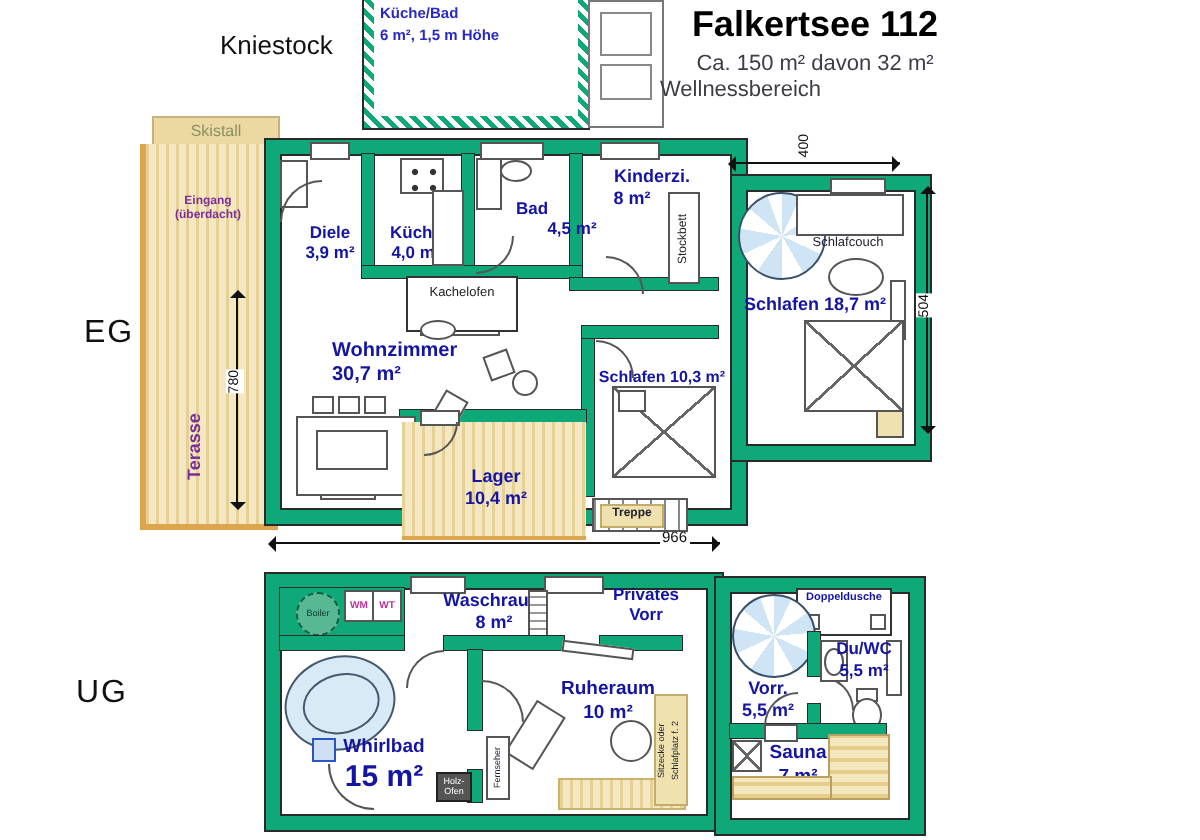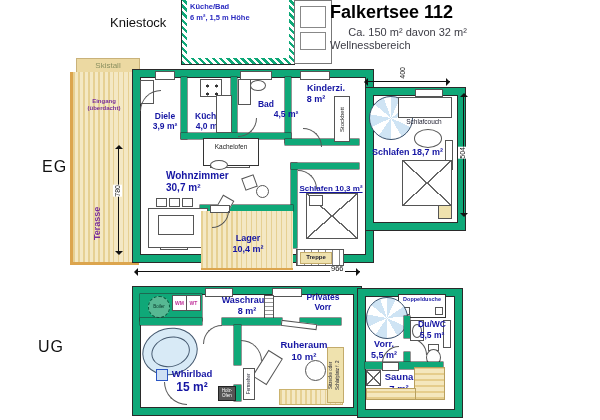--- a/index.html
+++ b/index.html
@@ -50,21 +50,21 @@
         <div>6 m², 1,5 m Höhe</div>
       </div>
     </div>
   </div>
   <div class="furn" style="left:294px;top:0;width:36px;height:62px;border-color:#777;"></div>
   <div class="furn" style="left:300px;top:6px;width:24px;height:20px;border-color:#888;"></div>
   <div class="furn" style="left:300px;top:32px;width:24px;height:16px;border-color:#888;"></div>
 
   <div class="blab" style="left:110px;top:15px;font-size:13px;color:#111;">Kniestock</div>
 
-  <div class="blab" style="left:330px;top:2px;width:155px;text-align:left;font-size:18px;font-weight:bold;color:#000;">Falkertsee 112</div>
+  <div class="blab" style="left:330px;top:2px;width:155px;text-align:center;font-size:18px;font-weight:bold;color:#000;">Falkertsee 112</div>
   <div class="blab" style="left:330px;top:26px;width:155px;text-align:center;font-size:11px;color:#3d3d46;">Ca. 150 m² davon 32 m²</div>
   <div class="blab" style="left:330px;top:39px;width:155px;text-align:left;font-size:11px;color:#3d3d46;">Wellnessbereich</div>
 
   <div class="abs" style="left:76px;top:58px;width:62px;height:15px;background:#ecd9a2;border:1px solid #c9b27a;">
     <div class="blab" style="left:0;top:2px;width:62px;text-align:center;font-size:8px;color:#8b9060;">Skistall</div>
   </div>
 
   <div class="tanfill" style="left:70px;top:72px;width:66px;height:190px;border-left:3px solid var(--orange);border-bottom:3px solid var(--orange);"></div>
   <div class="blab" style="left:78px;top:98px;width:52px;text-align:center;font-size:6px;font-weight:bold;color:#7a2f9a;">Eingang</div>
   <div class="blab" style="left:76px;top:105px;width:56px;text-align:center;font-size:6px;font-weight:bold;color:#7a2f9a;">(überdacht)</div>
@@ -102,21 +102,21 @@
   <div class="lbl" style="left:144px;top:112px;width:42px;font-size:8.5px;">Diele</div>
   <div class="lbl" style="left:144px;top:122px;width:42px;font-size:8.5px;">3,9 m²</div>
   <div class="lbl" style="left:188px;top:112px;width:40px;font-size:8.5px;">Küche</div>
   <div class="lbl" style="left:188px;top:122px;width:40px;font-size:8.5px;">4,0 m²</div>
   <div class="lbl" style="left:246px;top:100px;width:40px;font-size:8.5px;">Bad</div>
   <div class="lbl" style="left:246px;top:110px;width:40px;font-size:8.5px;margin-left:20px;">4,5 m²</div>
   <div class="lbl" style="left:300px;top:84px;width:52px;font-size:9px;">Kinderzi.</div>
   <div class="lbl" style="left:298px;top:95px;width:36px;font-size:9px;">8 m²</div>
   <div class="lbl" style="left:166px;top:170px;width:84px;font-size:10px;text-align:left;">Wohnzimmer</div>
   <div class="lbl" style="left:166px;top:182px;width:84px;font-size:10px;text-align:left;">30,7 m²</div>
-  <div class="lbl" style="left:294px;top:185px;width:74px;font-size:8px;z-index:6;text-decoration:underline;">Schlafen 10,3 m²</div>
+  <div class="lbl" style="left:294px;top:185px;width:74px;font-size:8px;z-index:6;">Schlafen 10,3 m²</div>
   <div class="lbl" style="left:372px;top:148px;width:82px;font-size:9px;text-align:left;">Schlafen 18,7 m²</div>
 
   <div class="furn dots4" style="left:200px;top:79px;width:20px;height:16px;"></div>
   <div class="furn" style="left:216px;top:95px;width:14px;height:36px;"></div>
   <div class="oval" style="left:250px;top:80px;width:14px;height:9px;"></div>
   <div class="furn" style="left:238px;top:79px;width:11px;height:24px;"></div>
   <div class="furn" style="left:140px;top:80px;width:12px;height:22px;"></div>
   <div class="furn vtext" style="left:334px;top:96px;width:14px;height:44px;font-size:6px;color:#222;line-height:14px;">Stockbett</div>
   <div class="arc" style="left:140px;top:90px;width:20px;height:20px;"></div>
   <div class="arc" style="left:238px;top:118px;width:18px;height:18px;transform:rotate(180deg);"></div>
@@ -201,21 +201,21 @@
   <div class="wall" style="left:234px;top:325px;width:7px;height:40px;"></div>
   <div class="wall" style="left:234px;top:385px;width:7px;height:16px;"></div>
   <div class="arc" style="left:241px;top:340px;width:20px;height:20px;transform:rotate(90deg);"></div>
   <div class="arc" style="left:203px;top:325px;width:18px;height:18px;"></div>
 
   <div class="abs" style="left:142px;top:328px;width:54px;height:45px;border:1px solid #44586e;border-radius:50%;background:#d8eaf6;transform:rotate(-15deg);">
     <div class="abs" style="left:8px;top:8px;width:37px;height:28px;border:1px solid #44586e;border-radius:50%;"></div>
   </div>
   <div class="abs" style="left:156px;top:369px;width:10px;height:10px;border:1.5px solid #2a55c4;background:#cfe0f4;"></div>
   <div class="lbl" style="left:162px;top:369px;width:60px;font-size:9.5px;">Whirlbad</div>
-  <div class="lbl" style="left:170px;top:381px;width:44px;font-size:12px;">15 m²</div>
+  <div class="lbl" style="left:170px;top:381px;width:44px;font-size:15px;">15 m²</div>
   <div class="arc" style="left:164px;top:382px;width:22px;height:22px;transform:rotate(270deg);"></div>
 
   <div class="lbl" style="left:272px;top:340px;width:64px;font-size:9.5px;">Ruheraum</div>
   <div class="lbl" style="left:282px;top:352px;width:44px;font-size:9.5px;">10 m²</div>
   <div class="furn" style="left:259px;top:352px;width:15px;height:29px;transform:rotate(32deg);"></div>
   <div class="oval" style="left:305px;top:360px;width:19px;height:19px;"></div>
   <div class="furn" style="left:281px;top:322px;width:34px;height:4px;transform:rotate(7deg);"></div>
   <div class="tanfill" style="left:279px;top:389px;width:62px;height:14px;border:1px solid #cbb36e;"></div>
   <div class="abs" style="left:327px;top:347px;width:15px;height:54px;background:#efe2ae;border:1px solid #c3ab6b;display:flex;">
     <div class="vtext" style="font-size:4.5px;color:#223;width:7px;">Sitzecke oder</div>

